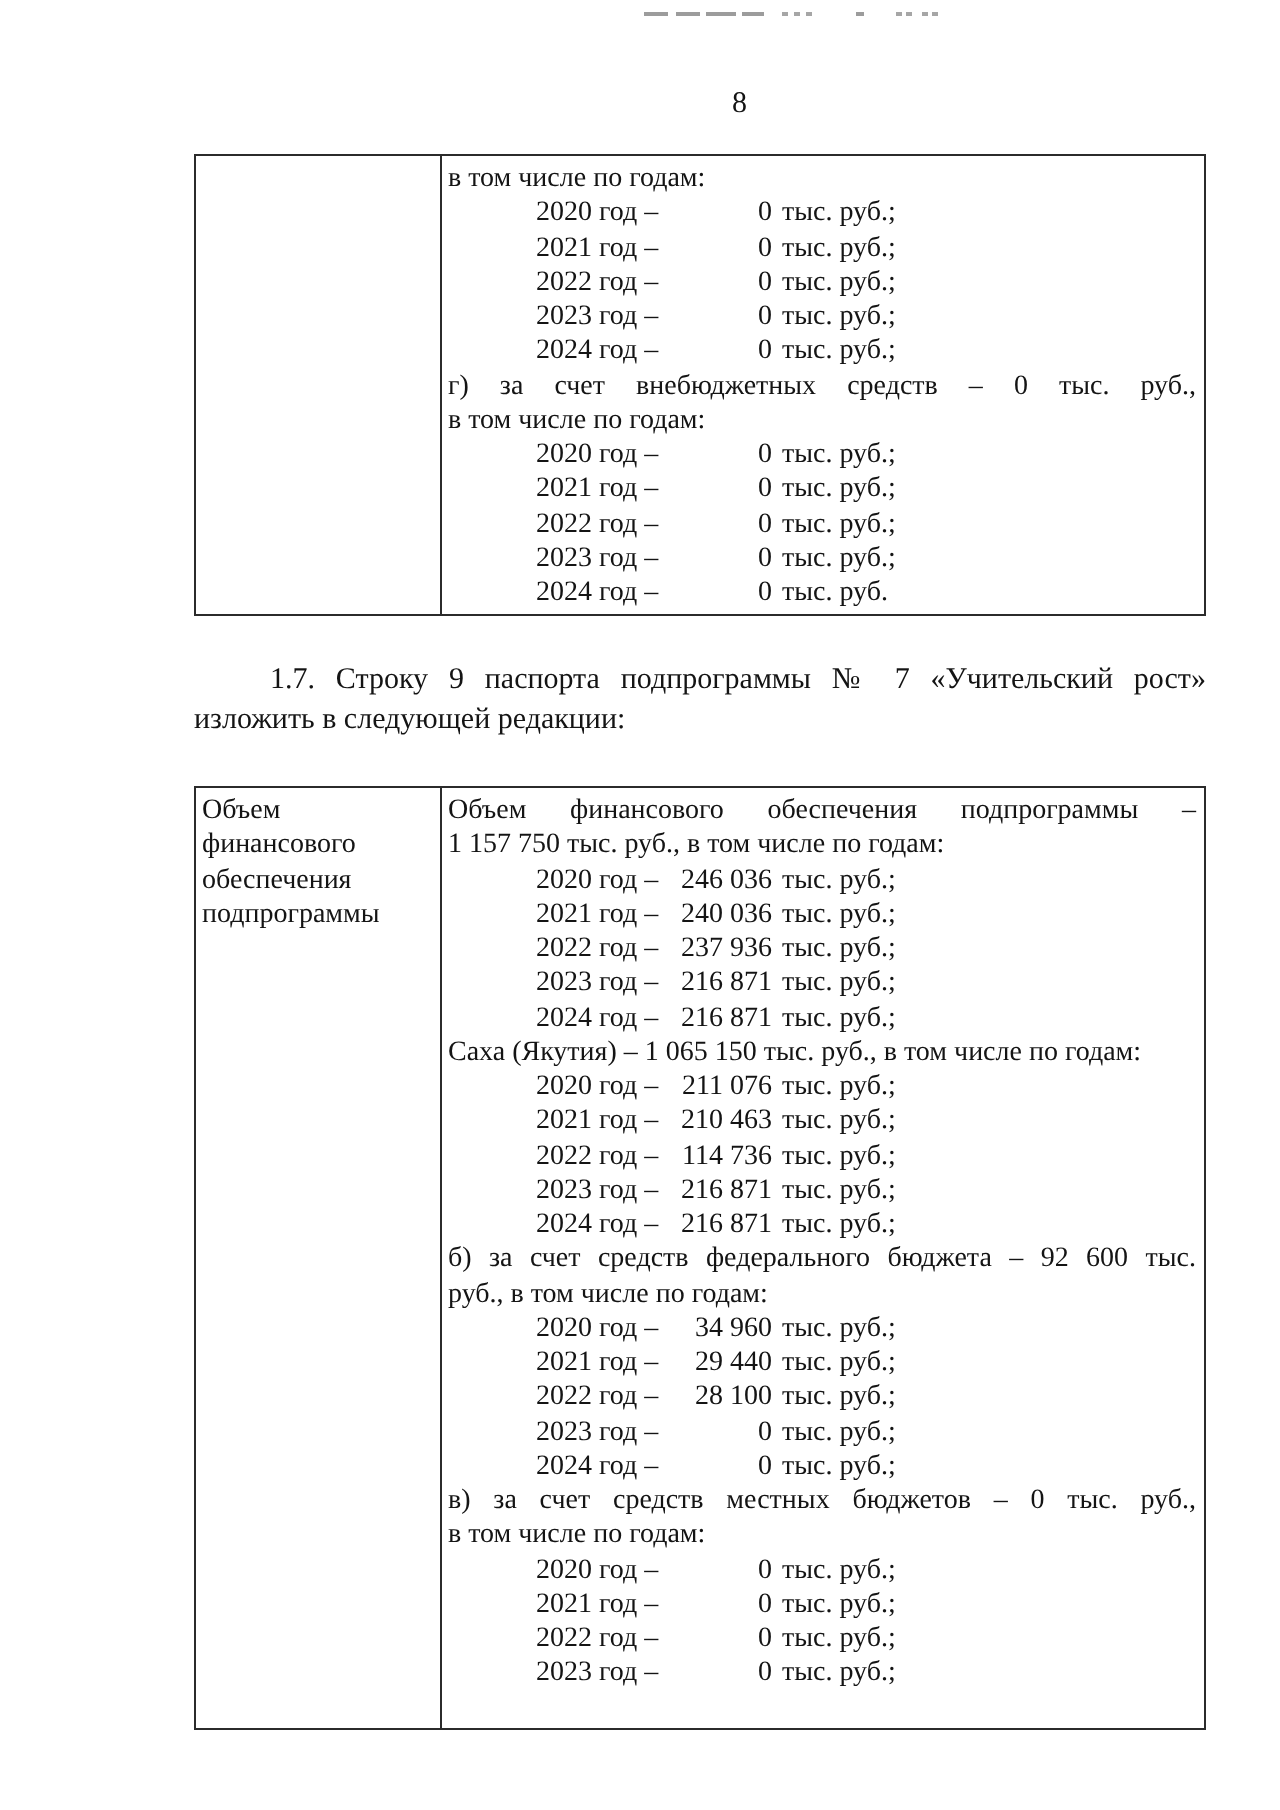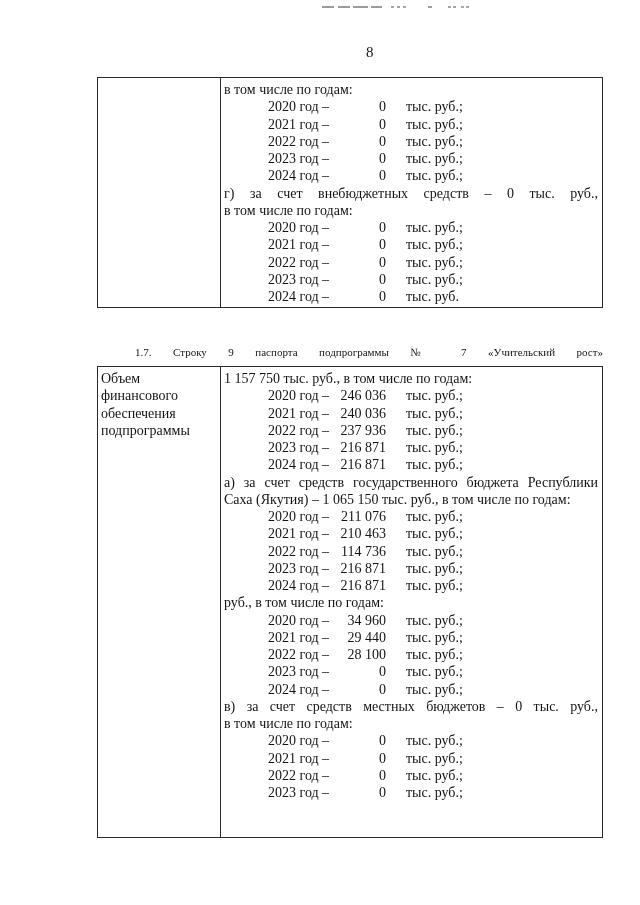--- a/index.html
+++ b/index.html
@@ -12,34 +12,34 @@
   .scan-artifact{position:absolute;top:5px;left:322px;height:3px;display:flex;align-items:center;}
   .scan-artifact .seg{display:inline-block;height:2px;background:#9c9c9c;}
   .scan-artifact .dot{display:inline-block;width:3px;height:2px;background:#a6a6a6;}
 
   .page-number{position:absolute;top:44px;left:0;width:740px;text-align:center;
     font-size:15px;letter-spacing:.5px;}
 
   .doc-table{position:absolute;left:97px;width:506px;display:flex;
     border:1px solid #2b2b2b;box-sizing:border-box;background:#fff;}
   .t1{top:77px;min-height:228px;}
-  .t2{top:366px;min-height:472px;}
+  .t2{top:393px;min-height:472px;}
   .cell-left{flex:0 0 123px;border-right:1px solid #2b2b2b;box-sizing:border-box;
     padding:3px 4px 2px 3px;font-size:14px;line-height:17.25px;}
   .cell-right{flex:1;padding:3px 4px 2px 3px;font-size:14px;line-height:17.25px;overflow:hidden;}
 
   .line{height:17.25px;white-space:nowrap;}
   .line.jtext{text-align:justify;text-align-last:justify;white-space:normal;}
   .line.year{display:flex;}
   .ylab{flex:0 0 68px;margin-left:44px;}
   .ynum{flex:0 0 50px;text-align:right;}
-  .yunit{margin-left:20px;}
-
-  .intro{position:absolute;left:97px;top:343px;width:506px;
-    font-size:11px;line-height:19.5px;}
+  .yunit{margin-left:5px;}
+
+  .intro{position:absolute;left:97px;top:331px;width:506px;
+    font-size:15px;line-height:19.5px;}
   .intro .l1{text-indent:38px;text-align:justify;text-align-last:justify;}
 </style>
 </head>
 <body>
 
 <div class="page">
 
   <div class="scan-artifact">
     <span class="seg" style="width:12px;margin-right:4px"></span>
     <span class="seg" style="width:12px;margin-right:3px"></span>
@@ -111,25 +111,27 @@
         <div class="line year">
           <span class="ylab">2024 год –</span>
           <span class="ynum">0</span>
           <span class="yunit">тыс. руб.</span>
         </div>
       </div>
   </div>
 
   <div class="intro">
     <div class="l1">1.7. Строку 9 паспорта подпрограммы № 7 «Учительский рост»</div>
+    <div class="l2">изложить в следующей редакции:</div>
   </div>
 
   <div class="doc-table t2">
     <div class="cell-left">Объем финансового обеспечения подпрограммы</div>
     <div class="cell-right" id="t2-right">
+        <div class="line jtext">Объем финансового обеспечения подпрограммы –</div>
         <div class="line text">1 157 750 тыс. руб., в том числе по годам:</div>
         <div class="line year">
           <span class="ylab">2020 год –</span>
           <span class="ynum">246 036</span>
           <span class="yunit">тыс. руб.;</span>
         </div>
         <div class="line year">
           <span class="ylab">2021 год –</span>
           <span class="ynum">240 036</span>
           <span class="yunit">тыс. руб.;</span>
@@ -142,21 +144,20 @@
         <div class="line year">
           <span class="ylab">2023 год –</span>
           <span class="ynum">216 871</span>
           <span class="yunit">тыс. руб.;</span>
         </div>
         <div class="line year">
           <span class="ylab">2024 год –</span>
           <span class="ynum">216 871</span>
           <span class="yunit">тыс. руб.;</span>
         </div>
-        <div class="line jtext">а) за счет средств государственного бюджета Республики</div>
         <div class="line text">Саха (Якутия) – 1 065 150 тыс. руб., в том числе по годам:</div>
         <div class="line year">
           <span class="ylab">2020 год –</span>
           <span class="ynum">211 076</span>
           <span class="yunit">тыс. руб.;</span>
         </div>
         <div class="line year">
           <span class="ylab">2021 год –</span>
           <span class="ynum">210 463</span>
           <span class="yunit">тыс. руб.;</span>
@@ -169,20 +170,21 @@
         <div class="line year">
           <span class="ylab">2023 год –</span>
           <span class="ynum">216 871</span>
           <span class="yunit">тыс. руб.;</span>
         </div>
         <div class="line year">
           <span class="ylab">2024 год –</span>
           <span class="ynum">216 871</span>
           <span class="yunit">тыс. руб.;</span>
         </div>
+        <div class="line jtext">б) за счет средств федерального бюджета – 92 600 тыс.</div>
         <div class="line text">руб., в том числе по годам:</div>
         <div class="line year">
           <span class="ylab">2020 год –</span>
           <span class="ynum">34 960</span>
           <span class="yunit">тыс. руб.;</span>
         </div>
         <div class="line year">
           <span class="ylab">2021 год –</span>
           <span class="ynum">29 440</span>
           <span class="yunit">тыс. руб.;</span>

